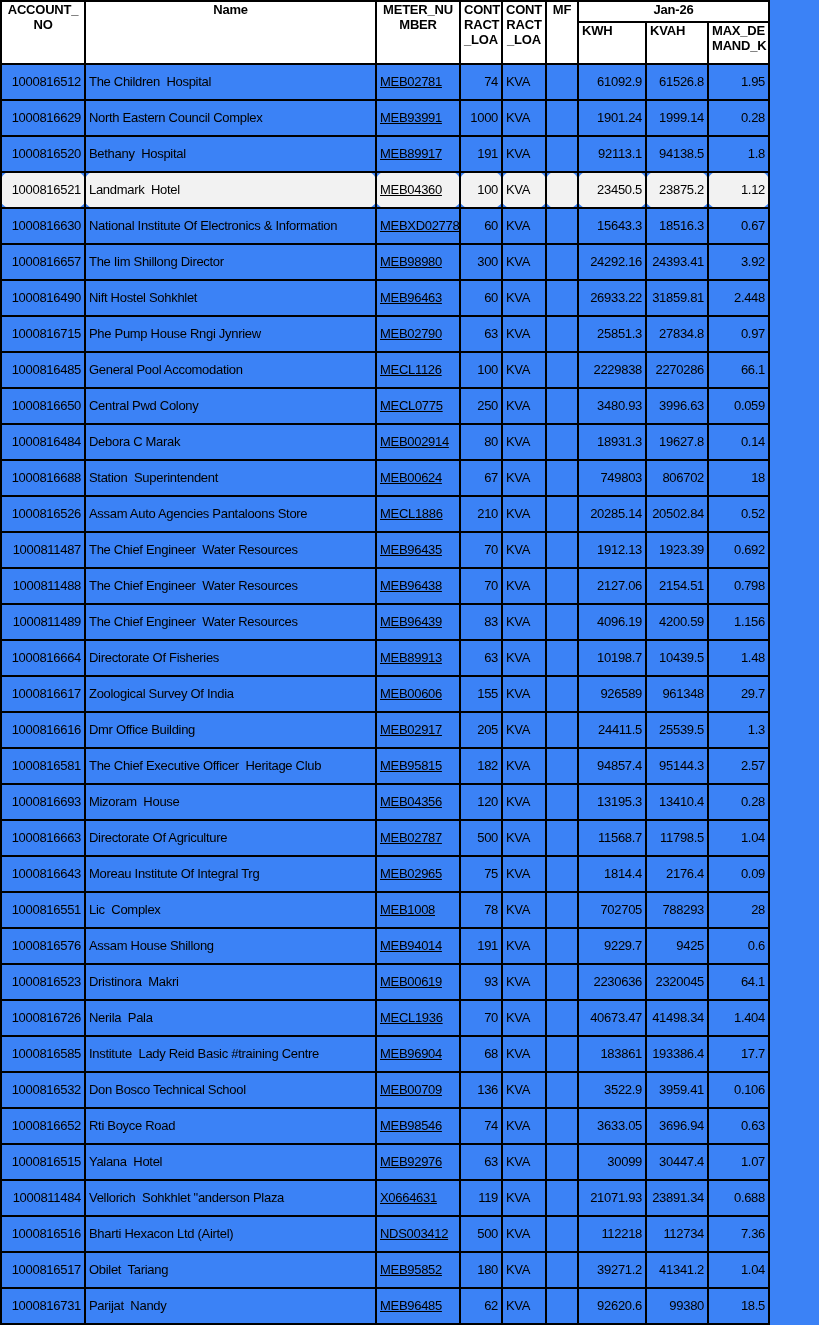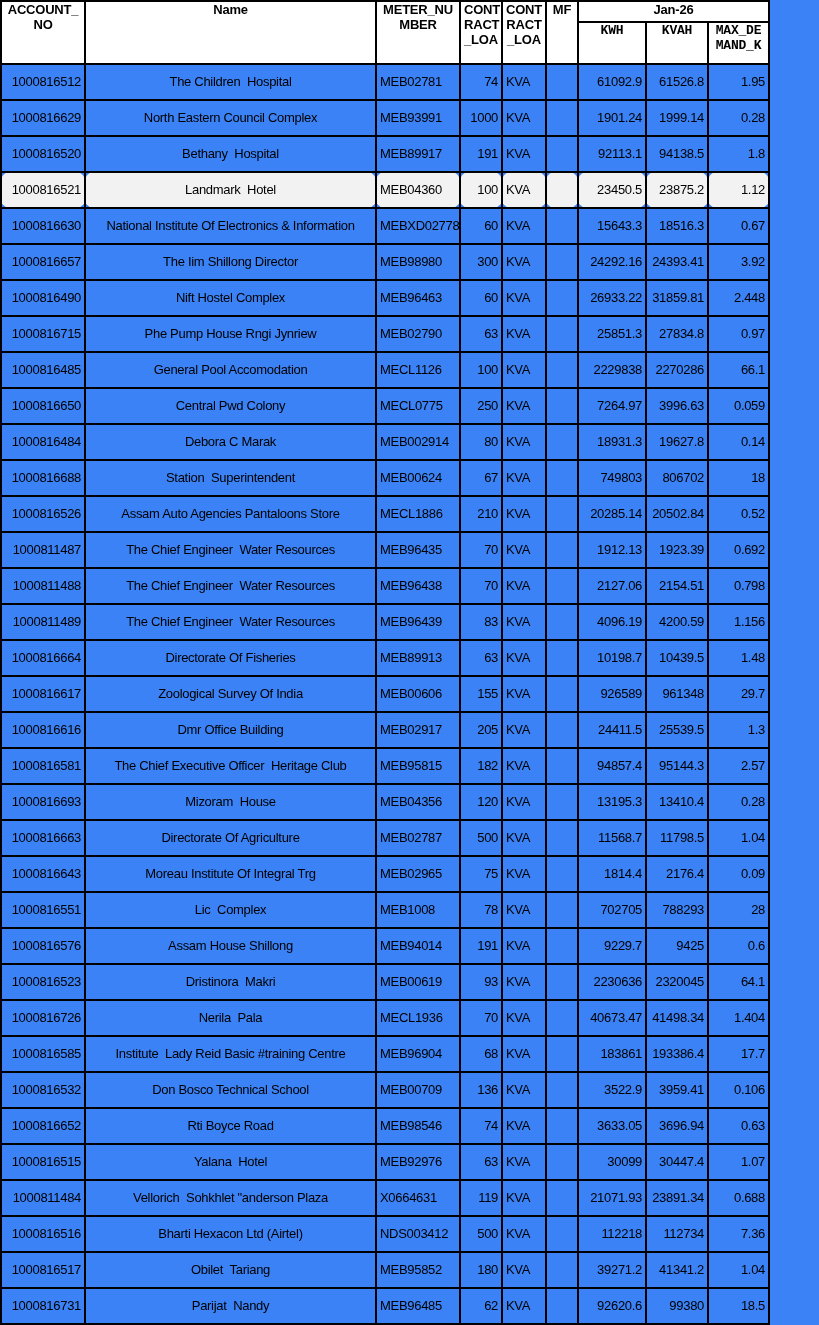--- a/index.html
+++ b/index.html
@@ -39,34 +39,34 @@
     letter-spacing: -0.2px;
     line-height: 15px;
     vertical-align: top;
     text-align: center;
     white-space: pre-line;
     padding-top: 1px;
     background: #ffffff;
   }
   tr.h1 { height: 21px; }
   tr.h2 { height: 42px; }
-  thead th.h-left { text-align: center; font-family: Liberation Mono, monospace; }
+  thead th.h-left { text-align: left; }
   
   tbody tr { height: 36px; }
   tbody td {
     font-size: 13px;
     letter-spacing: -0.3px;
     vertical-align: middle;
     white-space: pre;
     line-height: 14px;
   }
   tbody tr.hl td { background: #f2f2f2; border-radius: 9px; }
   .c-account { text-align: right; }
-  .c-name    { text-align: center; }
-  .c-meter   { text-align: left; }
+  .c-name    { text-align: left; }
+  .c-meter   { text-align: left; text-decoration: underline; }
   .c-load    { text-align: right; }
   .c-unit    { text-align: left; }
   .c-mf      { text-align: center; }
   .c-kwh, .c-kvah, .c-max { text-align: right; }
 </style>
 </head>
 <body>
 
 <div class="sheet">
   <table class="grid">
@@ -166,21 +166,21 @@
           <td class="c-meter">MEB98980</td>
           <td class="c-load">300</td>
           <td class="c-unit">KVA</td>
           <td class="c-mf"></td>
           <td class="c-kwh">24292.16</td>
           <td class="c-kvah">24393.41</td>
           <td class="c-max">3.92</td>
         </tr>
         <tr>
           <td class="c-account">1000816490</td>
-          <td class="c-name">Nift Hostel Complex</td>
+          <td class="c-name">Nift Hostel Sohkhlet</td>
           <td class="c-meter">MEB96463</td>
           <td class="c-load">60</td>
           <td class="c-unit">KVA</td>
           <td class="c-mf"></td>
           <td class="c-kwh">26933.22</td>
           <td class="c-kvah">31859.81</td>
           <td class="c-max">2.448</td>
         </tr>
         <tr>
           <td class="c-account">1000816715</td>
@@ -204,21 +204,21 @@
           <td class="c-kvah">2270286</td>
           <td class="c-max">66.1</td>
         </tr>
         <tr>
           <td class="c-account">1000816650</td>
           <td class="c-name">Central Pwd Colony</td>
           <td class="c-meter">MECL0775</td>
           <td class="c-load">250</td>
           <td class="c-unit">KVA</td>
           <td class="c-mf"></td>
-          <td class="c-kwh">7264.97</td>
+          <td class="c-kwh">3480.93</td>
           <td class="c-kvah">3996.63</td>
           <td class="c-max">0.059</td>
         </tr>
         <tr>
           <td class="c-account">1000816484</td>
           <td class="c-name">Debora C Marak</td>
           <td class="c-meter">MEB002914</td>
           <td class="c-load">80</td>
           <td class="c-unit">KVA</td>
           <td class="c-mf"></td>

